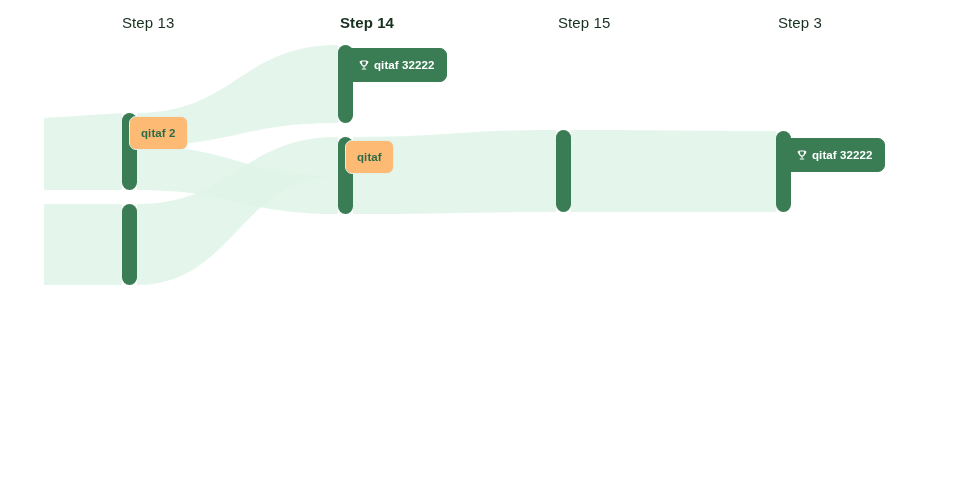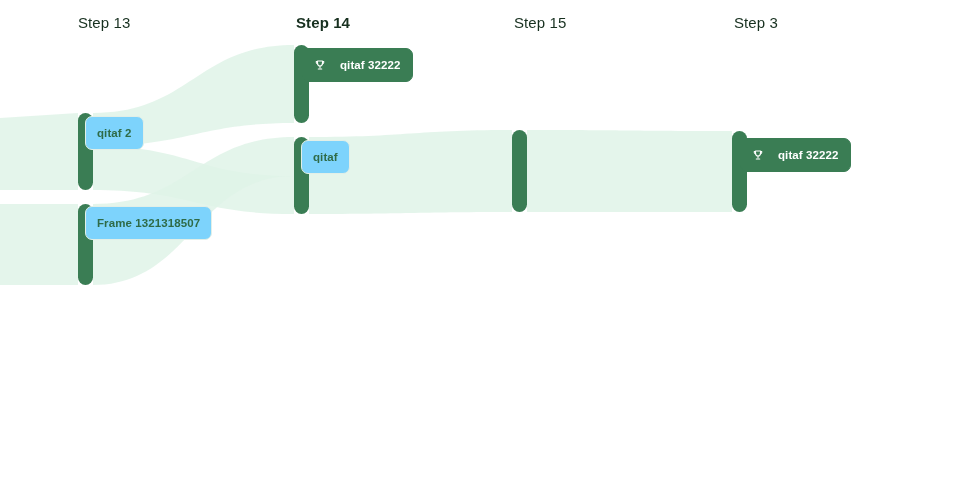--- a/index.html
+++ b/index.html
@@ -14,20 +14,21 @@
     overflow: hidden;
     font-family: "Liberation Sans", sans-serif;
     -webkit-font-smoothing: antialiased;
   }
 
   #sankey-root {
     position: absolute;
     inset: 0;
     width: 838px;
     height: 480px;
+    margin-left: 44px;
   }
 
   
   .step-header {
     position: absolute;
     top: 14px;
     font-size: 15px;
     font-weight: 400;
     color: #17301f;
     letter-spacing: 0.1px;
@@ -49,32 +50,32 @@
     width: 15px;
     border-radius: 7.5px;
     background: #3a7d54;
   }
 
   
   .node-chip {
     position: absolute;
     display: inline-flex;
     align-items: center;
-    gap: 14px;
+    gap: 4px;
     height: 24px;
     padding: 16px 11px;
     border-radius: 7px;
     font-size: 11.5px;
     font-weight: 700;
     letter-spacing: 0.1px;
     white-space: nowrap;
     box-sizing: border-box;
   }
   .node-chip.chip-light {
-    background: #7dd3fc;
+    background: #fdba74;
     color: #2f6b47;
     border: 1px solid #e2efe7;
     justify-content: center;
   }
   .node-chip.chip-dark {
     background: #3a7d54;
     color: #ffffff;
     border: 1px solid #3a7d54;
     border-top-left-radius: 0;
     border-bottom-left-radius: 7px;
@@ -136,23 +137,20 @@
   <div class="node-bar" style="left:78px;  top:204px; height:81px;"></div>
   <div class="node-bar" style="left:294px; top:45px;  height:78px;"></div>
   <div class="node-bar" style="left:294px; top:137px; height:77px;"></div>
   <div class="node-bar" style="left:512px; top:130px; height:82px;"></div>
   <div class="node-bar" style="left:732px; top:131px; height:81px;"></div>
 
   <div class="node-chip chip-light" style="left:85px; top:116px;">
     <span>qitaf 2</span>
   </div>
 
-  <div class="node-chip chip-light" style="left:85px; top:206px;">
-    <span>Frame 1321318507</span>
-  </div>
 
   <div class="node-chip chip-dark" style="left:302px; top:48px;">
     <span class="chip-icon">
       <svg viewBox="0 0 24 24" width="12" height="12" fill="none" stroke="#ffffff" stroke-width="2.1" stroke-linecap="round" stroke-linejoin="round">
         <path d="M7 4h10v5a5 5 0 0 1-10 0V4z"></path>
         <path d="M7 5H4.5v1.5A3.5 3.5 0 0 0 8 10"></path>
         <path d="M17 5h2.5v1.5A3.5 3.5 0 0 1 16 10"></path>
         <path d="M12 14v4"></path>
         <path d="M8.5 20h7"></path>
       </svg>

